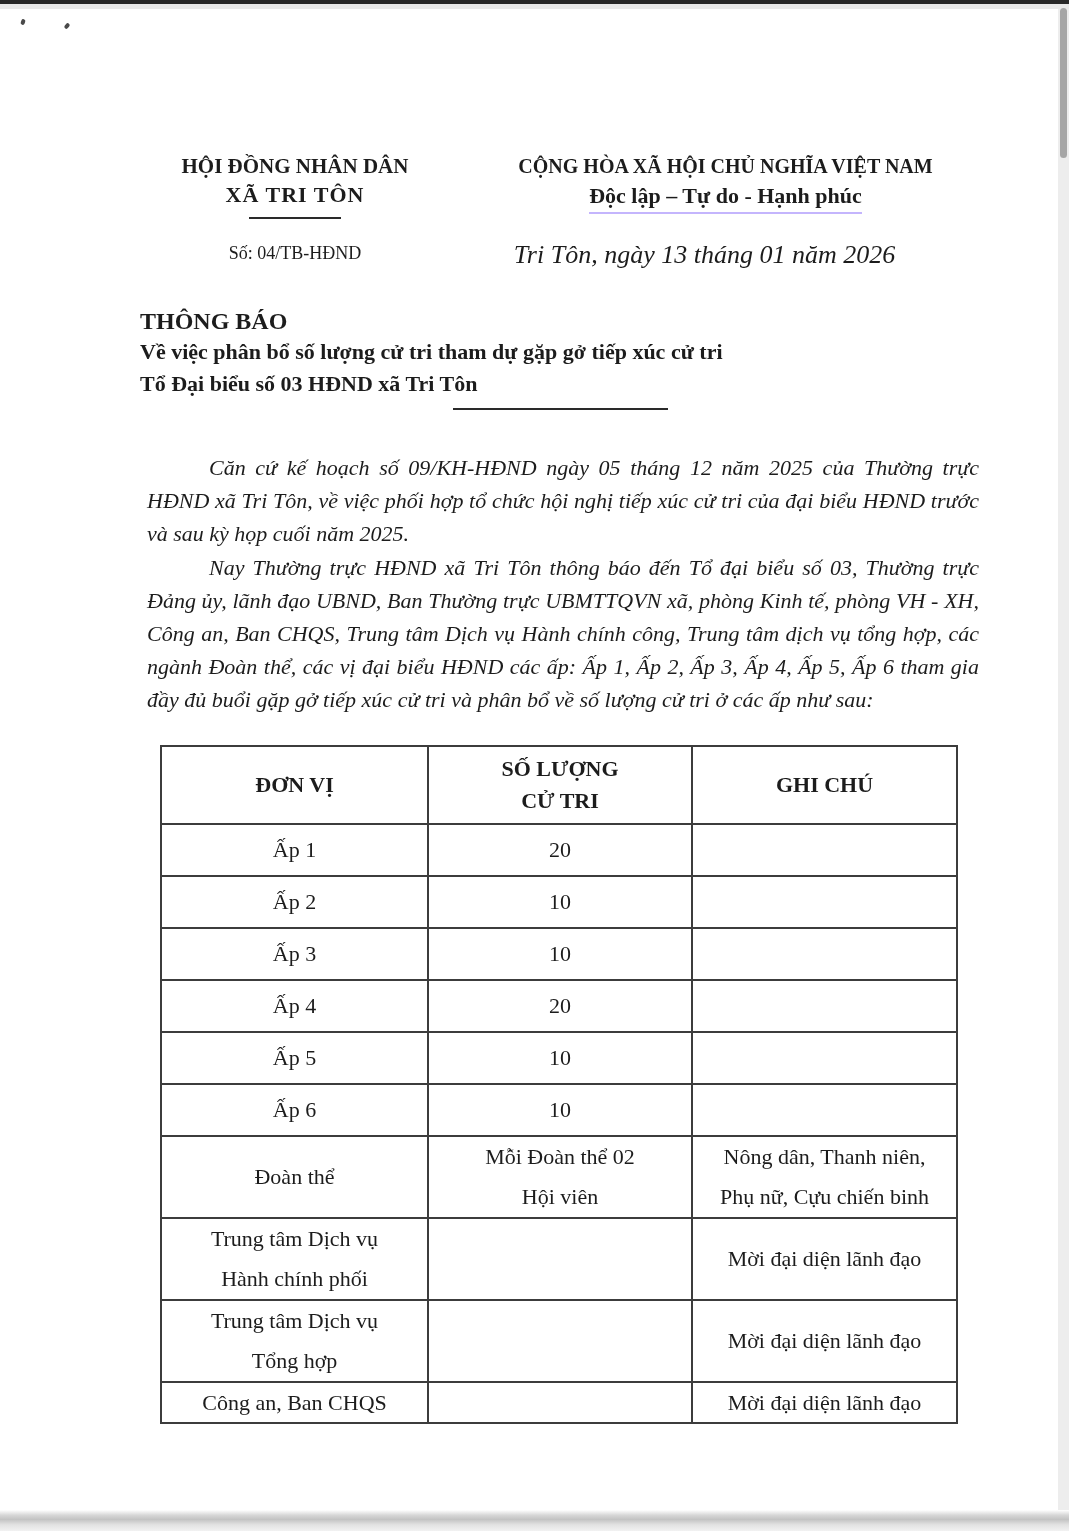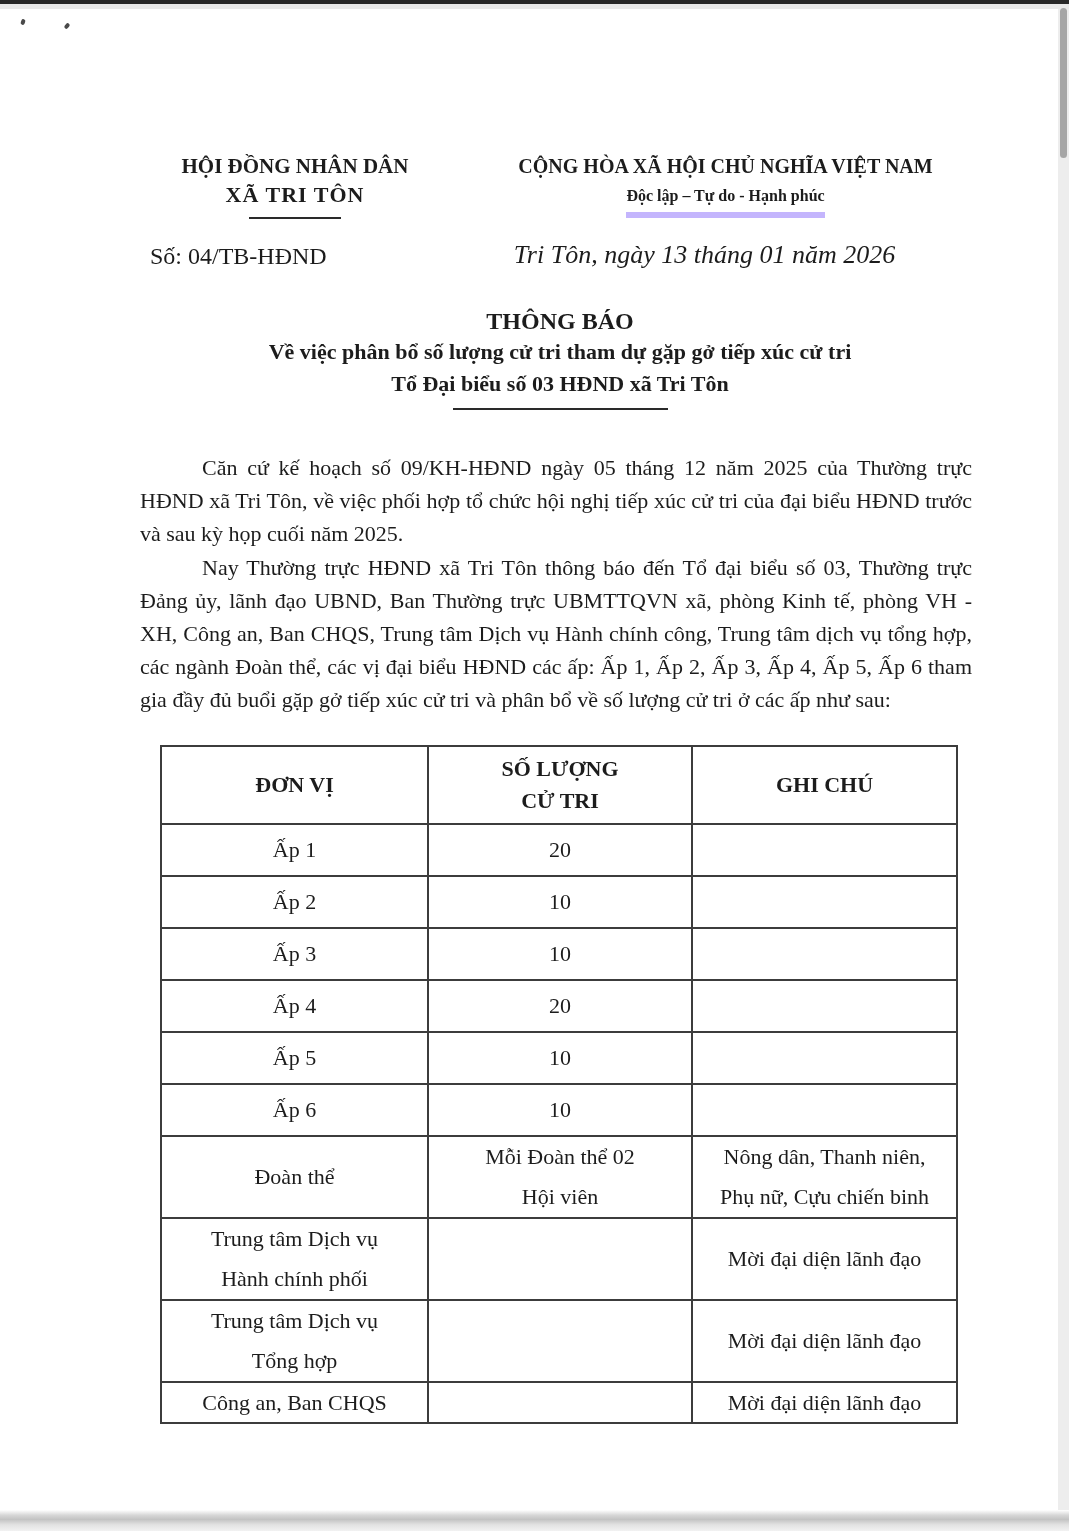--- a/index.html
+++ b/index.html
@@ -16,35 +16,35 @@
   .scroll-track{right:0;top:9px;width:11px;height:1506px;background:#ededed;}
   .scroll-thumb{right:2px;top:8px;width:7px;height:150px;background:#a6a6a6;border-radius:4px;}
   .page-bottom{left:0;top:1510px;width:1069px;height:21px;
     background:linear-gradient(#ffffff 0%,#d6d6d6 25%,#c3c3c3 45%,#e2e2e2 70%,#f2f2f2 100%);}
   .speck{width:4px;height:6px;background:#4a4a4a;border-radius:2px;transform:rotate(18deg);}
   
   .hdr-left{left:150px;top:153px;width:290px;text-align:center;}
   .hdr-left .l1{font-weight:bold;font-size:21px;line-height:27px;}
   .hdr-left .l2{font-weight:bold;font-size:22px;line-height:30px;letter-spacing:1px;}
   .hdr-rule{width:92px;height:2px;background:#2a2a2a;margin:7px auto 0;}
-  .doc-number{left:150px;top:243px;width:290px;text-align:left;font-size:24px;}
+  .doc-number{left:150px;top:243px;width:290px;text-align:center;font-size:18px;}
   .hdr-right{left:473px;top:153px;width:505px;text-align:center;}
   .hdr-right .l1{font-weight:bold;font-size:20px;line-height:27px;}
-  .hdr-right .l2{display:inline-block;font-weight:bold;font-size:16px;line-height:28px;
-    border-bottom:6px solid #c4b5fd;padding-bottom:2px;margin-top:2px;}
+  .hdr-right .l2{display:inline-block;font-weight:bold;font-size:22px;line-height:28px;
+    border-bottom:2px solid #c4b5fd;padding-bottom:2px;margin-top:2px;}
   .date-line{left:452px;top:240px;width:505px;text-align:center;
     font-style:italic;font-size:26px;}
   
-  .title-block{left:140px;top:306px;width:840px;text-align:center;}
+  .title-block{left:140px;top:306px;width:840px;}
   .title-main{font-weight:bold;font-size:24px;line-height:30px;}
   .title-sub{font-weight:bold;font-size:22px;line-height:32px;}
   .title-rule{width:215px;height:2px;background:#2a2a2a;margin:8px auto 0;}
   
-  .para{left:140px;width:832px;font-size:22px;line-height:33px;
-    text-align:justify;text-indent:62px;}
+  .para{left:147px;width:832px;font-size:22px;line-height:33px;
+    text-align:justify;text-indent:62px;font-style:italic;}
   .para1{top:451px;}
   .para2{top:551px;}
   
   table.alloc{left:160px;top:745px;position:absolute;border-collapse:collapse;
     table-layout:fixed;width:796px;font-size:22px;}
   table.alloc td,table.alloc th{border:2px solid #3c3c3c;padding:0;
     text-align:center;vertical-align:middle;font-weight:normal;}
   table.alloc th{font-weight:bold;}
   .c1{width:267px;} .c2{width:264px;} .c3{width:265px;}
   .h-head{height:78px;} .h-row{height:52px;} .h-tall{height:78px;} .h-last{height:41px;padding-left:36px;}

